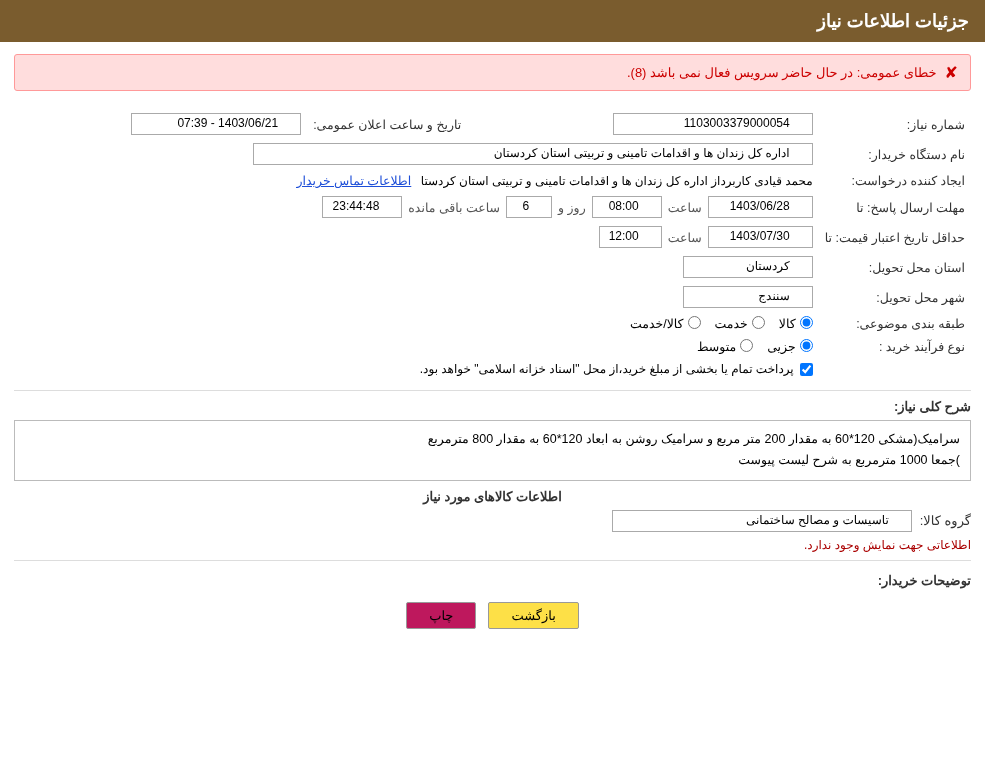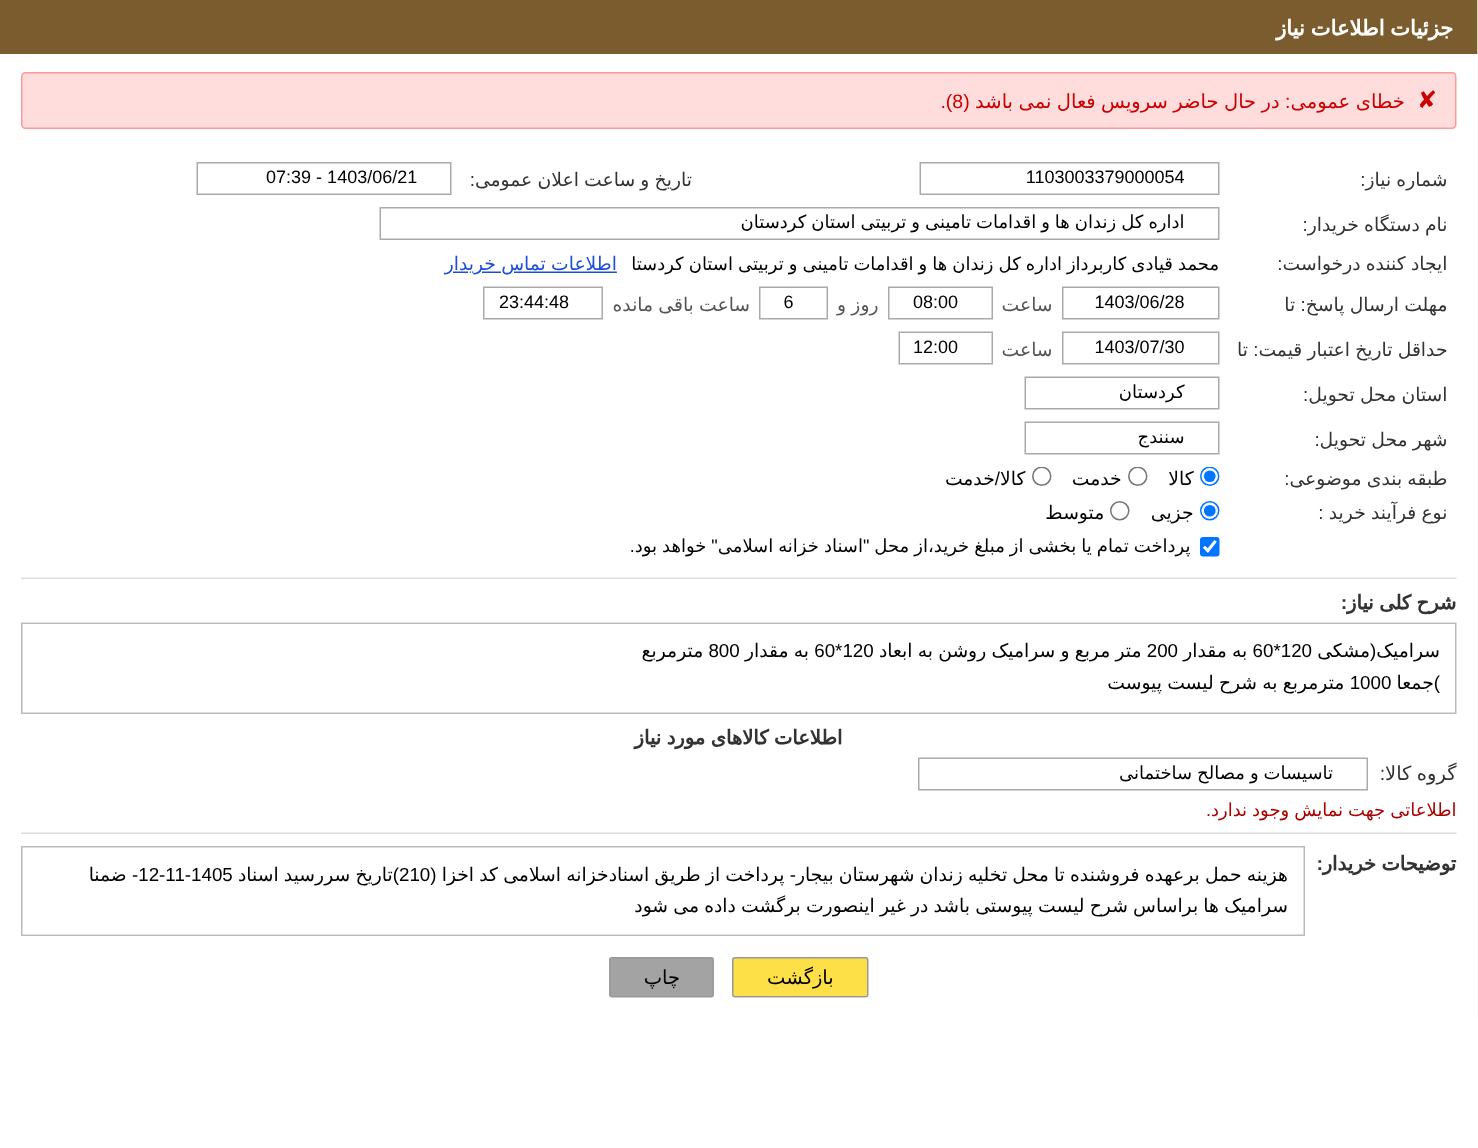--- a/index.html
+++ b/index.html
@@ -13,21 +13,21 @@
       width: 985px;
       min-height: 765px;
       background: #fff;
     }
     
     .page-header {
       background: #7a5c2e;
       color: #fff;
       text-align: right;
       padding: 10px 16px;
-      font-size: 14px;
+      font-size: 18px;
       font-weight: bold;
     }
     
     .error-bar {
       background: #fdd;
       border: 1px solid #f99;
       margin: 12px 14px;
       padding: 8px 12px;
       display: flex;
       align-items: center;
@@ -126,21 +126,21 @@
     }
     .btn {
       padding: 5px 22px;
       border: 1px solid #999;
       cursor: pointer;
       font-family: Tahoma, Arial, sans-serif;
       font-size: 13px;
       border-radius: 2px;
     }
     .btn-print {
-      background: #a3a3a3;
+      background: #be185d;
     }
     .btn-back {
       background: #fde047;
     }
     
     .group-row {
       display: flex;
       align-items: center;
       gap: 8px;
       direction: rtl;
@@ -327,23 +327,20 @@
       <span class="group-label">گروه کالا:</span>
       <div class="inp" style="width:300px;text-align:right;">تاسیسات و مصالح ساختمانی</div>
     </div>
 
     <div class="no-info">اطلاعاتی جهت نمایش وجود ندارد.</div>
 
     <hr class="sep">
 
     <div class="group-row" style="align-items:flex-start;">
       <span class="group-label" style="font-weight:bold; white-space:nowrap; padding-top:4px;">توضیحات خریدار:</span>
-      <div class="bordered-box" style="flex:1; margin:0;">
-        <span style="white-space:pre-line;">هزینه حمل برعهده فروشنده  تا محل  تخلیه  زندان  شهرستان بیجار- پرداخت از طریق اسنادخزانه اسلامی کد اخزا (210)تاریخ سررسید اسناد 1405-11-12- ضمنا سرامیک ها براساس شرح لیست پیوستی باشد در غیر اینصورت برگشت داده می شود</span>
-      </div>
     </div>
 
     <div class="button-row">
       <button class="btn btn-print">چاپ</button>
       <button class="btn btn-back">بازگشت</button>
     </div>
 
   </div>
 </div>
 

